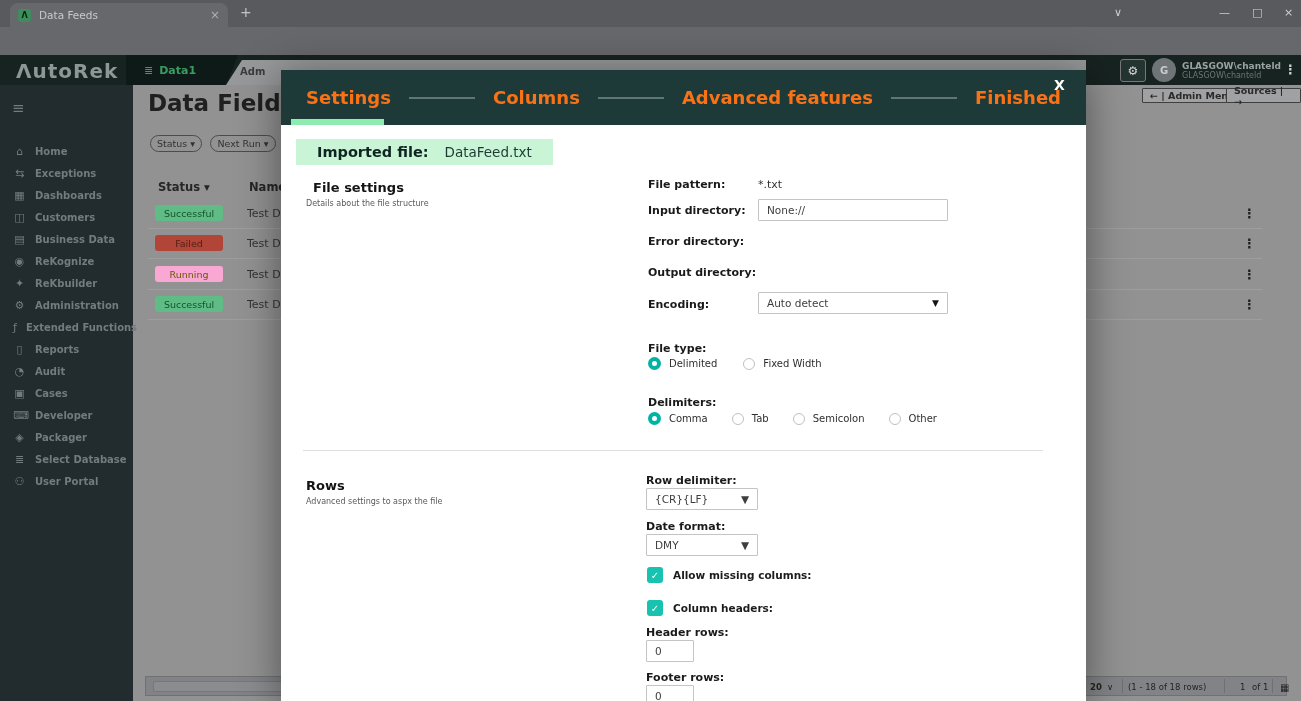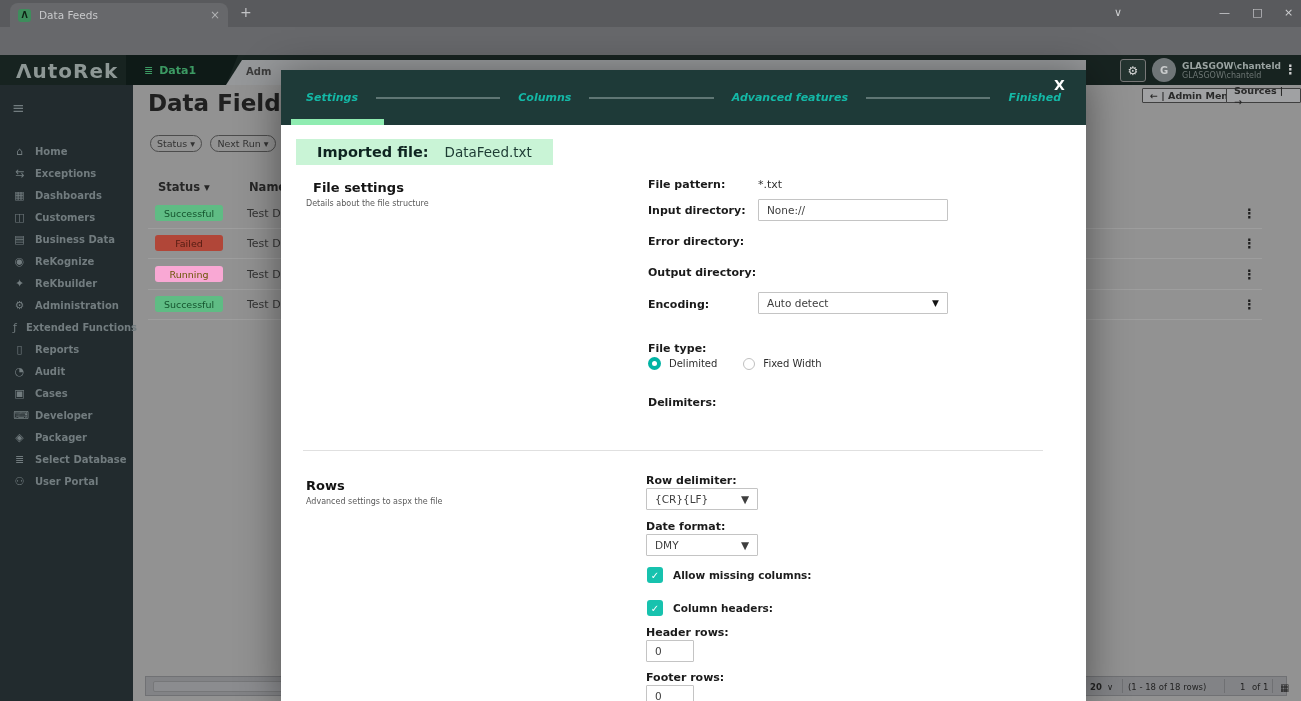--- a/index.html
+++ b/index.html
@@ -38,21 +38,21 @@
   
   #appbar { left:0; top:55px; width:1301px; height:30px; background:#172320; }
   #logo { left:16px; top:59px; font-size:20px; font-weight:600; color:#8d9795; letter-spacing:1px; }
   #dbtab { left:126px; top:55px; width:112px; height:30px; background:#0e1a17;
     clip-path:polygon(0 0,100% 0,calc(100% - 12px) 100%,0 100%);
     display:flex; align-items:center; padding-left:18px; gap:6px; }
   #dbtab .dbi { color:#3c9a63; font-size:11px; }
   #dbtab .dbl { color:#3c9a63; font-size:11px; font-weight:bold; }
   #admtab { left:226px; top:60px; width:860px; height:25px; background:#96989a; z-index:2;
     clip-path:polygon(16px 0,100% 0,100% 100%,0 100%); }
-  #admtab span { position:absolute; left:20px; top:6px; font-size:10px; font-weight:bold; color:#3c3c3c; }
+  #admtab span { position:absolute; left:14px; top:6px; font-size:10px; font-weight:bold; color:#3c3c3c; }
   #gearbtn { left:1120px; top:59px; width:26px; height:23px; background:#243430;
     border:1px solid #787878; border-radius:3px; color:#d8d8d8; font-size:12px;
     display:flex; align-items:center; justify-content:center; }
   #avatar { left:1152px; top:58px; width:24px; height:24px; border-radius:50%; background:#6f7577;
     color:#c9cbcc; font-size:10px; font-weight:bold; display:flex; align-items:center; justify-content:center; }
   #uname { left:1182px; top:61px; line-height:1.15; }
   #uname .n1 { font-size:9px; font-weight:bold; color:#9aa3a1; }
   #uname .n2 { font-size:8px; color:#6d7674; }
   #hkebab { left:1284px; top:62px; font-size:13px; color:#cfd0d1; font-weight:bold; }
 
@@ -85,21 +85,21 @@
   #scrolltrack { left:153px; top:681px; width:915px; height:11px; background:#8b8c8f;
     border:1px solid #767779; border-radius:2px; }
   .pgt { top:682px; font-size:8.5px; color:#232323; }
   .pgsep { top:679px; width:1px; height:14px; background:#6f7073; }
 
   
   #modal { left:281px; top:70px; width:805px; height:631px; background:#ffffff; z-index:10;
     box-shadow:0 6px 40px rgba(0,0,0,0.45); }
   #mhead { position:absolute; left:0; top:0; width:805px; height:55px; background:#1e3a38;
     display:flex; align-items:center; padding:0 25px; }
-  .mstep { font-size:11px; font-weight:bold; color:#14b8a6; white-space:nowrap;font-style:italic; }
+  .mstep { font-size:18px; font-weight:bold; color:#f97316; white-space:nowrap; }
   .mline { flex:1; height:2px; background:#5f7674; margin:0 18px; }
   #munder { left:10px; top:49px; width:93px; height:6px; background:#8fecb1; }
   #mclose { left:773px; top:7px; font-size:14px; font-weight:bold; color:#ffffff; }
   #chip { left:15px; top:69px; height:26px; background:#c9f4d6; display:flex; align-items:center;
     padding:0 21px; gap:16px; }
   #chip .cl { font-size:14.5px; font-weight:bold; color:#0e2420; }
   #chip .cv { font-size:13.5px; color:#1d3b33; }
   .sect { font-size:13px; font-weight:bold; color:#141414; }
   .ssub { font-size:8px; color:#5a5a5a; }
   .flab { position:absolute; left:367px; font-size:11px; font-weight:bold; color:#1a1a1a; white-space:nowrap; }
@@ -337,20 +337,38 @@
         <span class="radio on"></span>
         <span class="rlab">Delimited</span>
       </span>
     <span class="ritem">
         <span class="radio"></span>
         <span class="rlab">Fixed Width</span>
       </span>
   </div>
 
   <span class="flab" style="top:326px">Delimiters:</span>
+  <div class="rgroup" style="top:342px;gap:24px">
+    <span class="ritem">
+        <span class="radio on"></span>
+        <span class="rlab">Comma</span>
+      </span>
+    <span class="ritem">
+        <span class="radio"></span>
+        <span class="rlab">Tab</span>
+      </span>
+    <span class="ritem">
+        <span class="radio"></span>
+        <span class="rlab">Semicolon</span>
+      </span>
+    <span class="ritem">
+        <span class="radio"></span>
+        <span class="rlab">Other</span>
+      </span>
+  </div>
 
   <div class="abs" id="mdivider"></div>
 
   <div class="abs sect" style="left:25px;top:408px">Rows</div>
   <div class="abs ssub" style="left:25px;top:427px">Advanced settings to aspx the file</div>
 
   <span class="smlab" style="top:404px">Row delimiter:</span>
   <div class="smsel" style="top:418px">
     <span>{CR}{LF}</span>
     <span class="dd">▼</span>

